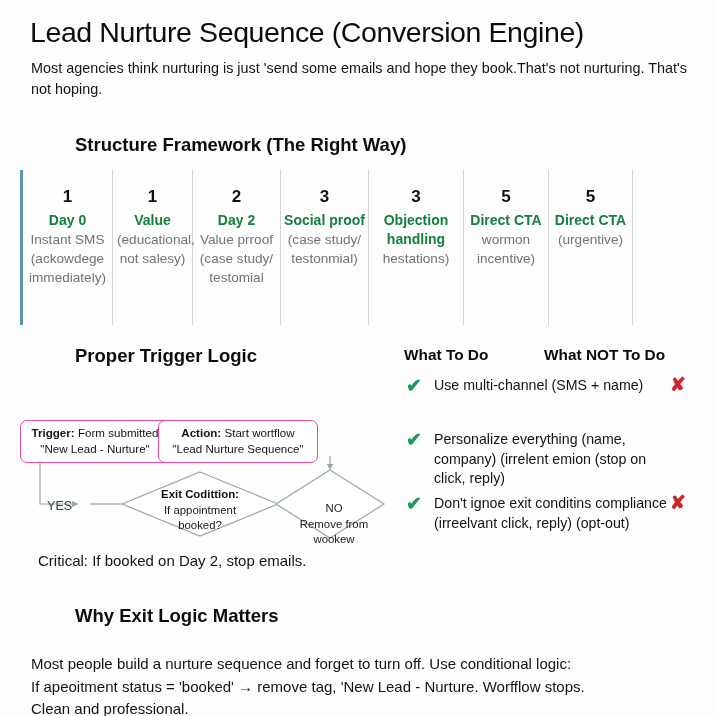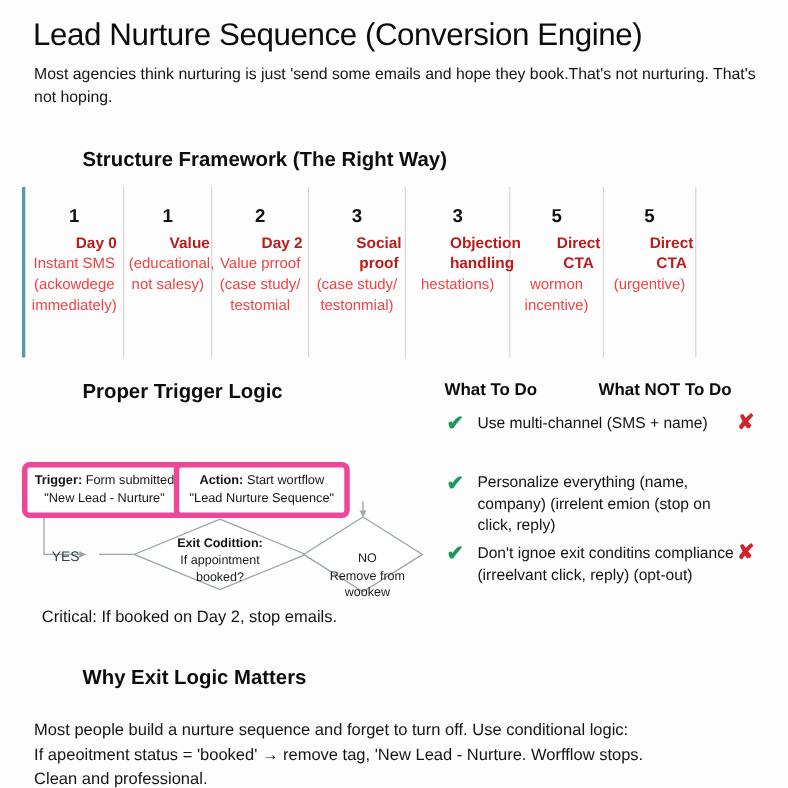--- a/index.html
+++ b/index.html
@@ -72,45 +72,44 @@
   .fw-num {
     font-size: 17px;
     font-weight: bold;
     line-height: 22px;
     color: #111;
   }
   .fw-label {
     font-size: 14px;
     font-weight: bold;
     line-height: 19px;
-    color: #b91c1c;
+    color: #15803d;
     margin-top: 3px;
-    padding-left: 40px;
   }
   .fw-desc {
     font-size: 13.6px;
     line-height: 19px;
-    color: #ef4444;
+    color: #737373;
     padding: 0 4px;
   }
 
   
   .flow {
     position: absolute;
     left: 0px;
     top: 400px;
     width: 390px;
     height: 185px;
   }
   .flow svg { position: absolute; left: 0; top: 0; }
 
   .flow-box {
     position: absolute;
     box-sizing: border-box;
-    border: 5px solid #ec4899;
+    border: 1px solid #ec4899;
     border-radius: 7px;
     background: #ffffff;
     text-align: center;
     font-size: 11.6px;
     line-height: 16px;
     color: #141414;
     padding: 4px 5px 5px 5px;
     white-space: nowrap;
   }
   .flow-box b { font-weight: bold; }

